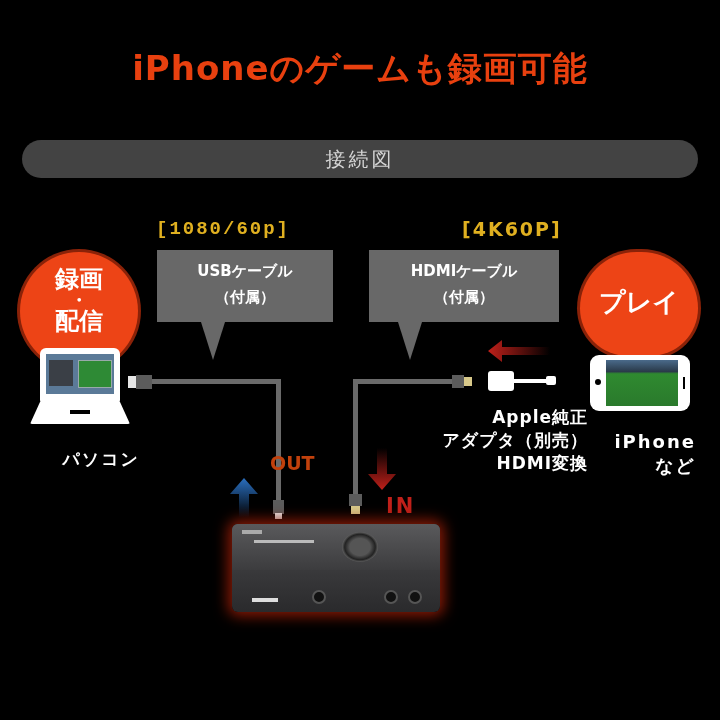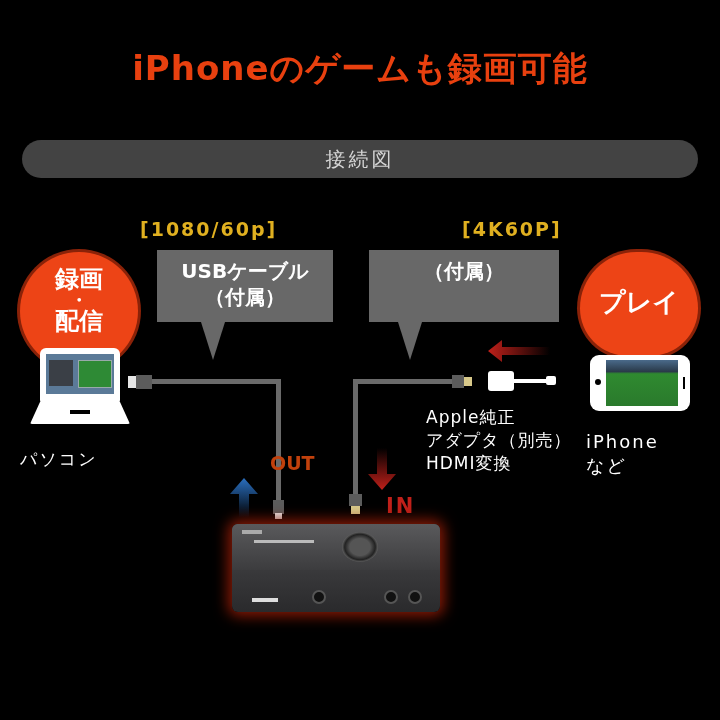--- a/index.html
+++ b/index.html
@@ -1,48 +1,49 @@
 <!DOCTYPE html>
 <html><head>
 <meta charset="utf-8">
 <style>
   html,body{margin:0;padding:0;background:#000;}
   body{width:720px;height:720px;position:relative;overflow:hidden;font-family:"DejaVu Sans","Liberation Sans",sans-serif;color:#fff;}
   .abs{position:absolute;}
   .title{left:0;top:46px;width:720px;text-align:center;color:#e8400f;font-size:34px;font-weight:bold;letter-spacing:1px;}
   .pill{left:22px;top:140px;width:676px;height:38px;border-radius:19px;background:#434343;text-align:center;line-height:38px;font-size:20px;color:#d6d6d6;letter-spacing:3px;}
   .spec{color:#e0b020;font-size:19px;font-weight:bold;letter-spacing:2px;}
-  .bubble{background:#686868;color:#fff;text-align:center;font-weight:bold;font-size:20px;line-height:26px;padding-top:8px;box-sizing:border-box;}
+  .bubble{background:#686868;color:#fff;text-align:center;font-weight:bold;font-size:15px;line-height:26px;padding-top:8px;box-sizing:border-box;}
   .tail{width:0;height:0;border-left:12px solid transparent;border-right:12px solid transparent;border-top:38px solid #686868;}
   .circle{border-radius:50%;background:#ed4416;box-shadow:0 0 0 3px #8a2208;color:#fff;text-align:center;font-weight:bold;}
-  .label{color:#fff;font-size:17px;text-align:left;letter-spacing:2px;line-height:22px;}
+  .label{color:#fff;font-size:17px;text-align:right;letter-spacing:2px;line-height:22px;font-weight:bold;}
   .cable{background:#6a6a6a;}
   .plug{background:#5c5c5c;}
   .gold{background:#d8c98a;}
   .silver{background:#e6e6e6;}
   .laptop-screen{background:#fff;border-radius:6px;}
   .dev{background:linear-gradient(#4a4a4c,#2a2a2c);border-radius:6px;box-shadow:0 0 14px 4px #8a1a06;}
   .arrow-out{color:#c2410c;margin-left:48px;}
 </style>
 </head>
 <body>
 
 <div class="abs title">iPhoneのゲームも録画可能</div>
 
 <div class="abs pill">接続図</div>
 
-<div class="abs spec" style="left:140px;top:218px;">[1080/60p]</div>
+<div class="abs spec" style="left:156px;top:218px;font-family:Liberation Mono, monospace;">[1080/60p]</div>
 <div class="abs bubble" style="left:157px;top:250px;width:176px;height:72px;">
   <div>USBケーブル</div>
   <div>（付属）</div>
 </div>
 <div class="abs tail" style="left:201px;top:322px;"></div>
 
 <div class="abs spec" style="left:462px;top:218px;">[4K60P]</div>
 <div class="abs bubble" style="left:369px;top:250px;width:190px;height:72px;">
+  <div>HDMIケーブル</div>
   <div>（付属）</div>
 </div>
 <div class="abs tail" style="left:398px;top:322px;"></div>
 
 <div class="abs circle" style="left:20px;top:252px;width:118px;height:118px;font-size:24px;line-height:26px;padding-top:14px;box-sizing:border-box;">
   <div>録画</div>
   <div style="font-size:18px;line-height:16px;">・</div>
   <div>配信</div>
 </div>
 

